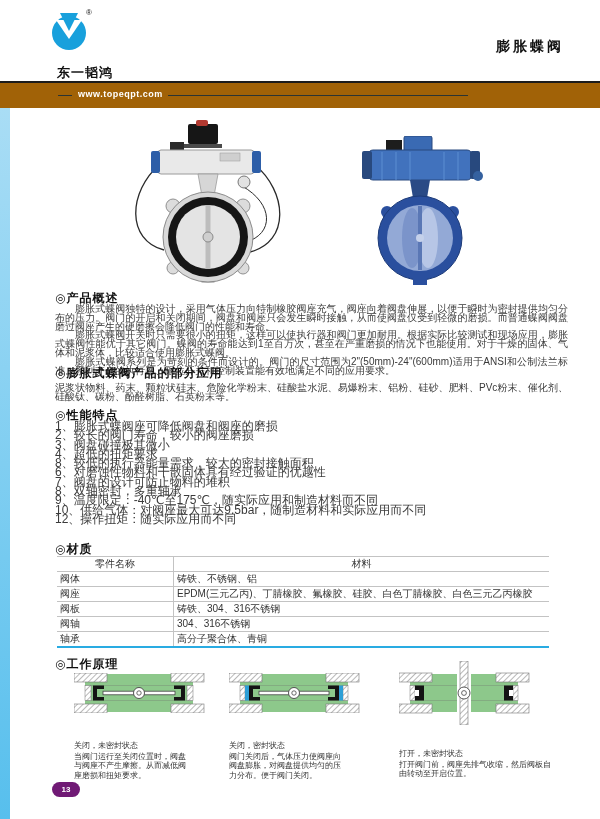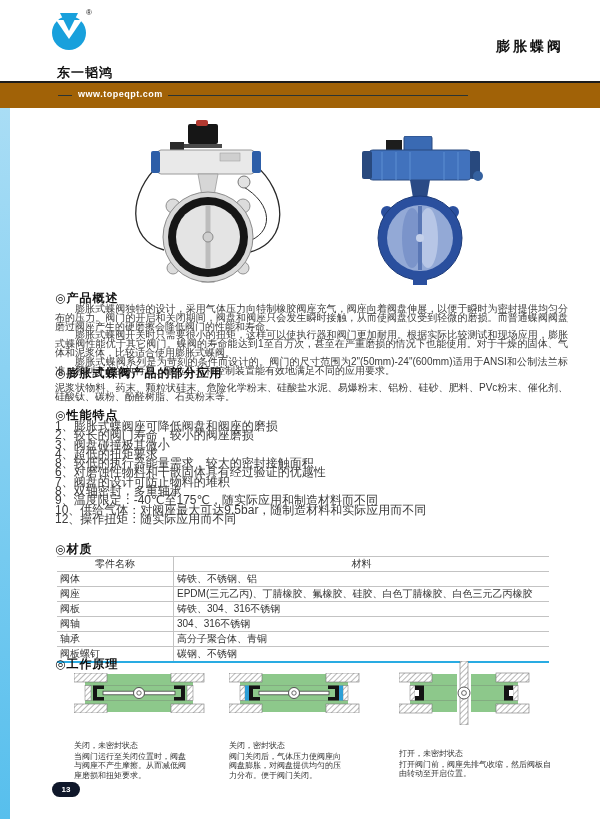--- a/index.html
+++ b/index.html
@@ -34,21 +34,21 @@
   .mat-table{left:57px;top:556px;width:492px;border-collapse:collapse;}
   .mat-table td,.mat-table th{font-size:10px;font-weight:normal;color:#333;
       height:12px;padding:0 3px;border-top:1px solid #c3c3c3;}
   .mat-table .c1{width:110px;border-right:1px solid #c3c3c3;}
   .mat-table tr:last-child td{border-bottom:2px solid #29abe2;}
 
   
   .cap{font-size:8px;color:#333;line-height:9.6px;}
   .cap .t{margin-bottom:1px;}
 
-  .page-badge{left:52px;top:782px;width:28px;height:15px;background:#0f172a;border-radius:8px;
+  .page-badge{left:52px;top:782px;width:28px;height:15px;background:#701a75;border-radius:8px;
       color:#fff;font-size:8px;font-weight:bold;text-align:center;line-height:15px;}
 </style>
 </head>
 <body>
 
 <div class="page">
 
   <svg class="abs" style="left:48px;top:5px;" width="44" height="58" viewBox="0 0 44 58">
     <circle cx="21" cy="28" r="17" fill="#18a0dc"></circle>
     <polygon points="8,15 34,15 21,34" fill="#ffffff"></polygon>
@@ -165,24 +165,20 @@
       <td class="c1">阀板</td>
       <td>铸铁、304、316不锈钢</td>
     </tr>
     <tr>
       <td class="c1">阀轴</td>
       <td>304、316不锈钢</td>
     </tr>
     <tr>
       <td class="c1">轴承</td>
       <td>高分子聚合体、青铜</td>
-    </tr>
-    <tr>
-      <td class="c1">阀板螺钉</td>
-      <td>碳钢、不锈钢</td>
     </tr>
   </tbody>
     </table>
 
   <div class="abs sec-h" style="left:55px;top:656px;">◎工作原理</div>
 
   <svg class="abs" style="left:74px;top:673px;" width="132" height="40" viewBox="0 0 132 40">
     <defs>
       <pattern id="h1" width="4" height="4" patternUnits="userSpaceOnUse" patternTransform="rotate(45)">
         <rect width="4" height="4" fill="#fff"></rect>

